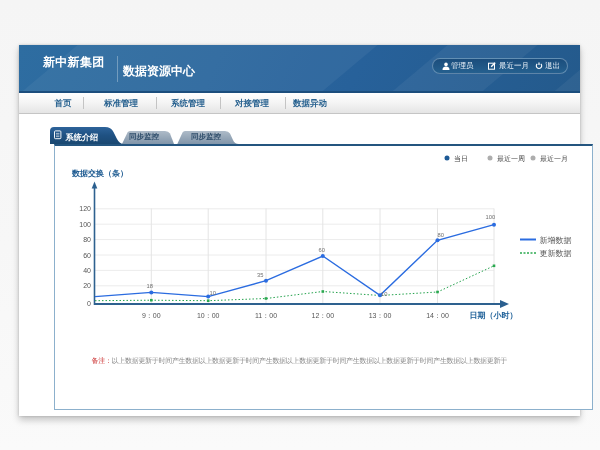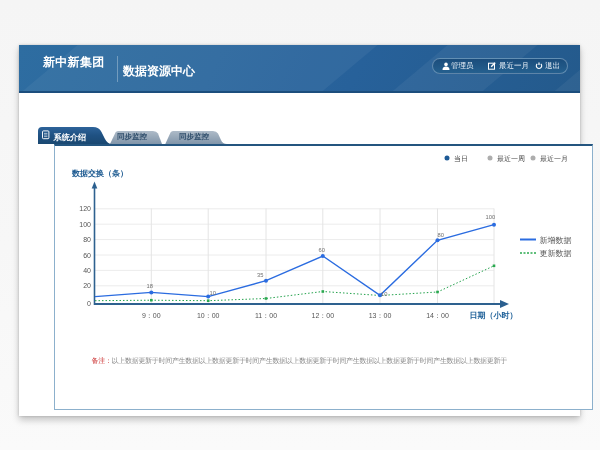--- a/index.html
+++ b/index.html
@@ -12,21 +12,21 @@
 .logo .en{font-size:15.5px;font-weight:bold;letter-spacing:0.8px;line-height:15px;}
 .logo .cn{font-size:12px;font-weight:bold;letter-spacing:0.3px;line-height:13px;margin-top:1px;margin-left:6px;}
 .hdiv{position:absolute;left:98px;top:11px;width:1px;height:26px;background:rgba(255,255,255,0.3);}
 .htitle{position:absolute;left:104px;top:20px;color:#fff;font-size:12px;font-weight:bold;line-height:12px;}
 .pill{position:absolute;left:413px;top:13px;width:136px;height:16px;background:linear-gradient(180deg,#1b4d7c 0%,#25608f 100%);border-radius:8.5px;border:1px solid rgba(185,210,232,0.42);color:#e6eef6;font-size:7.5px;}
 .pill span{position:absolute;top:0;height:14px;line-height:14px;white-space:nowrap;}
 .pill svg{position:absolute;top:3px;}
 .nav{position:absolute;left:0;top:48px;width:561px;height:21px;background:linear-gradient(180deg,#ffffff 0%,#f4f4f4 50%,#e5e5e5 100%);border-bottom:1px solid #c5c5c5;}
 .nav span.item{position:absolute;top:0;height:20px;line-height:20px;font-size:8.5px;font-weight:bold;color:#27618f;text-align:center;}
 .nav span.sep{position:absolute;top:4px;height:12px;width:1px;background:#c4c4c4;}
-.tabs{position:absolute;left:0;top:69px;width:561px;height:30px;text-decoration:underline;}
+.tabs{position:absolute;left:12px;top:69px;width:561px;height:30px;text-decoration:underline;}
 .content{position:absolute;left:9px;top:99px;width:539px;height:266px;background:#fff;border:1px solid #8cb0cc;border-top:2px solid #24557f;margin-left:26px;}
 svg text{font-family:"Liberation Sans",sans-serif;}
 .note{position:absolute;left:36.5px;top:210.5px;font-size:7px;line-height:7px;color:#8a8a8a;letter-spacing:-0.3px;white-space:nowrap;}
 .note b{color:#cc3333;font-weight:normal;}
 </style>
 </head>
 <body>
 <div class="window">
   <div class="header">
     <div class="streak" style="left:30px;width:300px;"></div>
@@ -47,20 +47,31 @@
         </svg>
       <svg style="left:55px;" width="8" height="8" viewBox="0 0 8 8">
           <rect x="0.5" y="1.2" width="6" height="6" fill="none" stroke="#fff" stroke-width="1"></rect>
           <path d="M3.2 4.8 L7.2 0.8" stroke="#fff" stroke-width="1.4"></path>
         </svg>
       <svg style="left:102px;" width="8" height="8" viewBox="0 0 8 8">
           <path d="M4 0.5 L4 3" stroke="#fff" stroke-width="1.2"></path>
           <path d="M2.2 1.8 A2.7 2.7 0 1 0 5.8 1.8" fill="none" stroke="#fff" stroke-width="1.1"></path>
         </svg>
     </div>
+  </div>
+  <div class="nav">
+    <span class="item" style="left:26px;width:36px;">首页</span>
+    <span class="sep" style="left:64px;"></span>
+    <span class="item" style="left:82px;width:40px;">标准管理</span>
+    <span class="sep" style="left:137px;"></span>
+    <span class="item" style="left:149px;width:40px;">系统管理</span>
+    <span class="sep" style="left:201px;"></span>
+    <span class="item" style="left:213px;width:40px;">对接管理</span>
+    <span class="sep" style="left:266px;"></span>
+    <span class="item" style="left:270px;width:42px;">数据异动</span>
   </div>
   <div class="tabs">
     <svg width="561" height="30" viewBox="0 0 561 30">
       <defs>
         <linearGradient id="tga" x1="0" y1="0" x2="0" y2="1">
           <stop offset="0" stop-color="#2d639a"></stop>
             <stop offset="0.5" stop-color="#1f5182"></stop>
             <stop offset="1" stop-color="#1a4871"></stop>
         </linearGradient>
         <linearGradient id="tgi" x1="0" y1="0" x2="0" y2="1">

